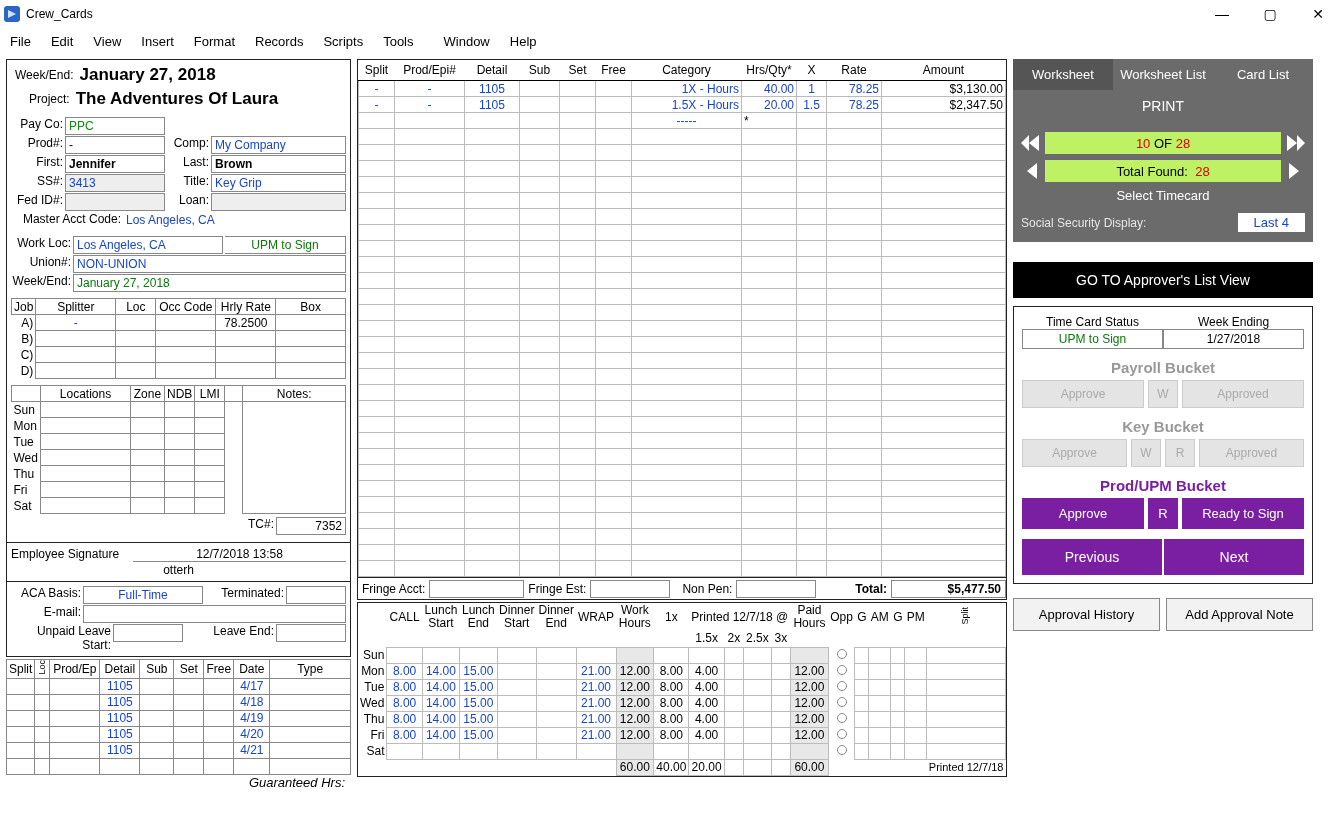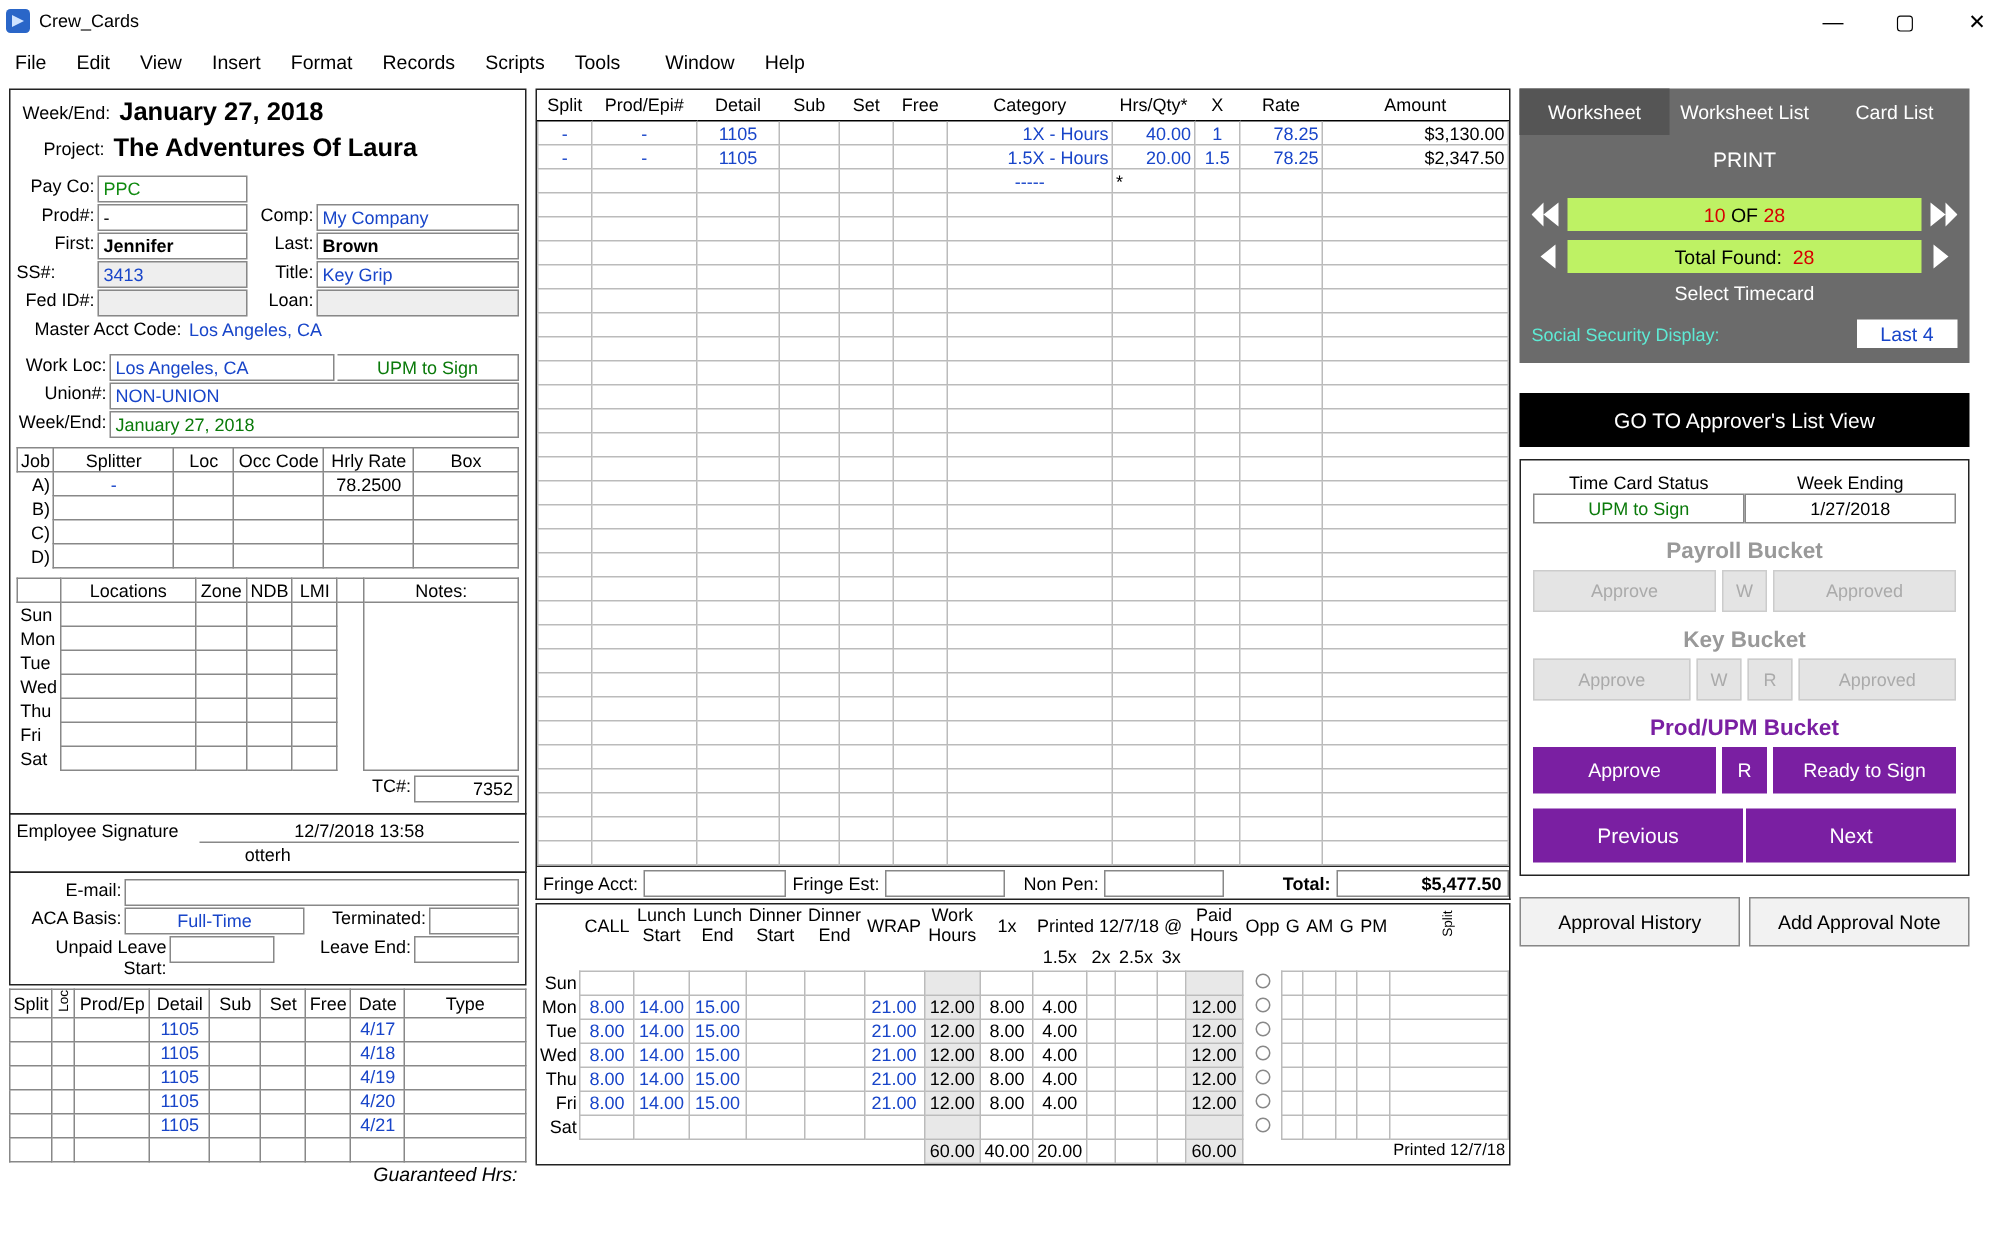--- a/index.html
+++ b/index.html
@@ -57,21 +57,21 @@
 .print-row { background: #6b6b6b; color: #fff; text-align: center; padding: 8px 0; font-size: 14px; cursor:pointer; }
 .darkpanel { background: #6b6b6b; padding: 10px 8px; }
 .navrow { display: flex; align-items: center; gap: 4px; margin-bottom: 6px; }
 .navrow .track { flex:1; background: #bef264; height: 22px; display:flex; align-items:center; justify-content:center; font-size: 13px; }
 .arrow { width: 20px; height: 20px; fill: #fff; cursor:pointer; }
 .selheading { text-align:center; color:#fff; font-size:13px; margin:6px 0; }
 .selrow { display:flex; gap:4px; }
 .selrow .selbox { flex:1; background:#fff; height:22px; display:flex; align-items:center; justify-content:center; color:#1845c9; font-size:13px; }
 .gobtn { background:#888; color:#fff; padding:3px 6px; font-size:12px; cursor:pointer; }
 .ssrow { display:flex; align-items:center; gap:8px; margin-top:10px; }
-.ssrow .sslab { color:#5eead4; flex:1; font-size:12px; }
+.ssrow .sslab { color:#e5e5e5; flex:1; font-size:12px; }
 .ssbox { background:#fff; color:#1845c9; padding:2px 16px; font-size:13px; }
 
 .purple-btn { background:#7a1fa2; color:#fff; text-align:center; padding:10px 0; font-size:14px; cursor:pointer; }
 .purple-btn.light { background:#000000; }
 .status-box { border:1px solid #222; padding: 8px; margin-top: 8px; }
 .status-head { display:flex; font-size:12px; text-align:center; }
 .status-head > div { flex:1; }
 .status-vals { display:flex; }
 .status-vals > div { flex:1; border:1px solid #888; text-align:center; padding:2px 0; font-size:12px; }
 .bucket-title { text-align:center; color:#999; font-size:15px; font-weight:bold; margin-top:10px; }
@@ -145,21 +145,21 @@
       <span class="lab" style="width:42px;text-align:right">Comp:</span>
       <div class="inp blue" style="flex:1">My Company</div>
     </div>
     <div class="row2">
       <span class="lab" style="width:52px;text-align:right">First:</span>
       <div class="inp" style="width:100px;font-weight:bold">Jennifer</div>
       <span class="lab" style="width:42px;text-align:right">Last:</span>
       <div class="inp" style="flex:1;font-weight:bold">Brown</div>
     </div>
     <div class="row2">
-      <span class="lab" style="width:52px;">SS#:</span>
+      <span class="lab" style="width:52px;text-align:right">SS#:</span>
       <div class="inp blue" style="width:100px;background:#eee">3413</div>
       <span class="lab" style="width:42px;text-align:right">Title:</span>
       <div class="inp blue" style="flex:1">Key Grip</div>
     </div>
     <div class="row2">
       <span class="lab" style="width:52px;text-align:right">Fed ID#:</span>
       <div class="inp" style="width:100px;background:#eee"></div>
       <span class="lab" style="width:42px;text-align:right">Loan:</span>
       <div class="inp" style="flex:1;background:#eee"></div>
     </div>
@@ -308,28 +308,28 @@
       <span class="lab" style="width:120px">Employee Signature</span>
       <span class="orange" style="flex:1;text-align:center;border-bottom:1px solid #888">12/7/2018 13:58</span>
     </div>
     <div class="row2">
           <span style="flex:1;text-align:center" class="orange">otterh</span>
         </div>
   </div>
 
   <div class="boxed" style="margin-top:-1px;padding:3px 4px">
     <div class="row2">
-      <span class="lab" style="width:70px;text-align:right">E-mail:</span>
-      <div class="inp" style="flex:1"></div>
-    </div>
-    <div class="row2">
       <span class="lab" style="width:70px;text-align:right">ACA Basis:</span>
       <div class="inp blue" style="width:120px;text-align:center">Full-Time</div>
       <span class="lab" style="flex:1;text-align:right">Terminated:</span>
       <div class="inp" style="width:60px"></div>
+    </div>
+    <div class="row2">
+      <span class="lab" style="width:70px;text-align:right">E-mail:</span>
+      <div class="inp" style="flex:1"></div>
     </div>
     <div class="row2">
       <span class="lab" style="width:100px;text-align:right">Unpaid Leave Start:</span>
       <div class="inp" style="width:70px"></div>
       <span class="lab" style="flex:1;text-align:right">Leave End:</span>
       <div class="inp" style="width:70px"></div>
     </div>
   </div>
 
   <table class="mini-table" style="width:100%;border-collapse:collapse;margin-top:2px">

